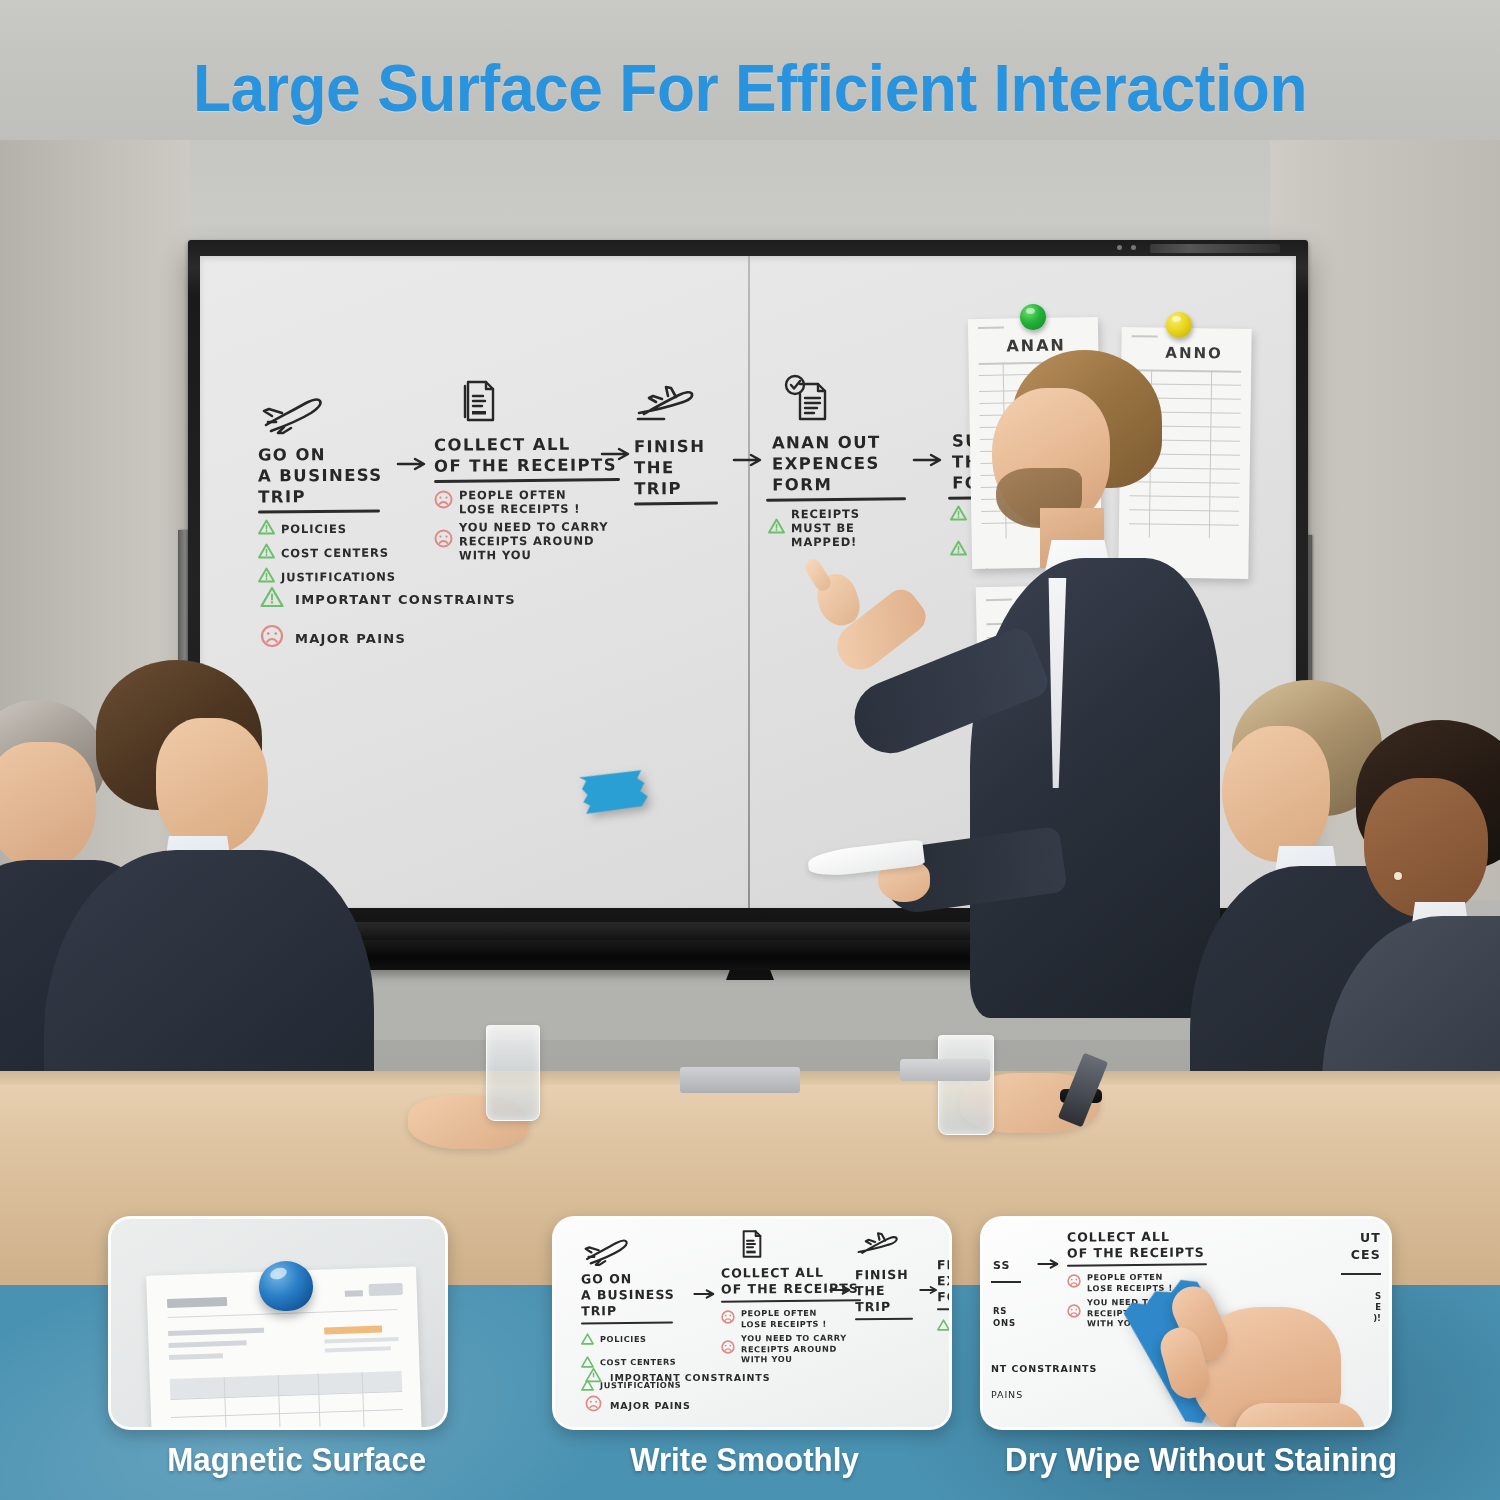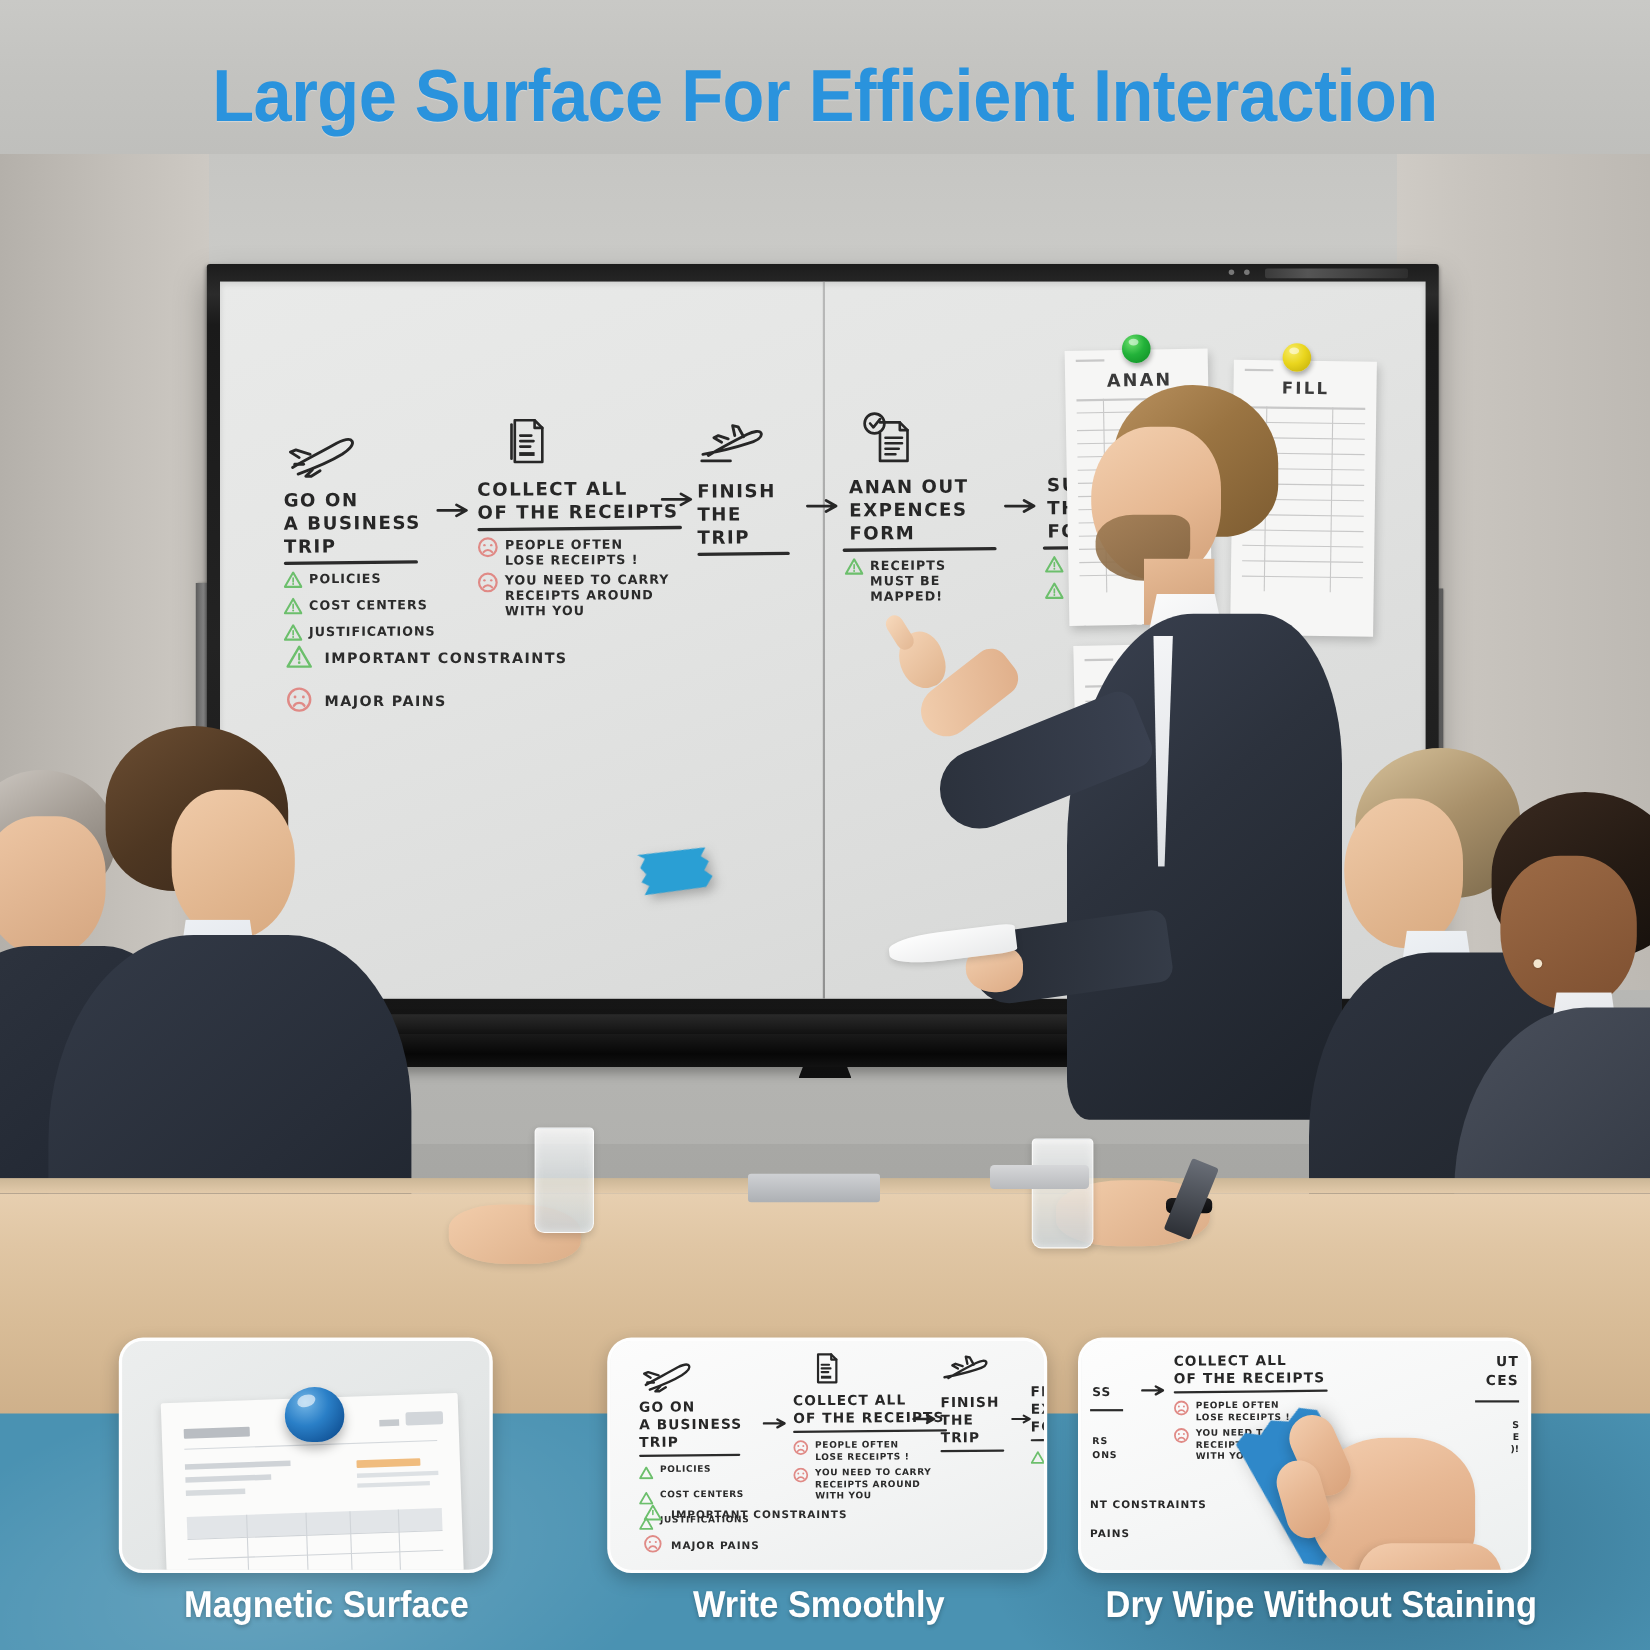--- a/index.html
+++ b/index.html
@@ -115,21 +115,21 @@
   .step{ position:absolute; }
   .step-title{
     font-size:16.5px; font-weight:bold; letter-spacing:1.4px; line-height:21px;
     color:#272727; white-space:pre-line; transform:rotate(-0.4deg);
   }
   .step-rule{
     height:2.5px; background:#2b2b2b; border-radius:2px; margin-top:3px;
     transform:rotate(-0.6deg);
   }
   .bullets{ margin-top:6px; }
-  .bullet{ display:flex; align-items:flex-start; gap:6px; margin-bottom:4px; }
+  .bullet{ display:flex; align-items:center; gap:6px; margin-bottom:4px; }
   .bullet-text{
     font-size:11.5px; font-weight:bold; letter-spacing:.9px; line-height:14px;
     color:#2b2b2b; white-space:pre-line; transform:rotate(-0.3deg);
   }
   .icon-tri{ flex:0 0 auto; }
   .icon-sad{ flex:0 0 auto; }
   .step-icon{ margin-bottom:4px; }
   .arrow{ position:absolute; }
   .legend{ position:absolute; }
   .legend-row{ display:flex; align-items:center; gap:11px; margin-bottom:12px; }
@@ -533,21 +533,21 @@
         <div class="doc-line" style="left:10px; top:168px; width:110px; height:1px;"></div>
         <div class="doc-line" style="left:10px; top:180px; width:110px; height:1px;"></div>
         <div class="doc-line" style="left:10px; top:192px; width:110px; height:1px;"></div>
         <div class="doc-line" style="left:10px; top:204px; width:110px; height:1px;"></div>
         <div class="doc-line" style="left:34px; top:44px; width:1px; height:176px;"></div>
         <div class="doc-line" style="left:78px; top:44px; width:1px; height:176px;"></div>
       </div>
       <div class="pin" style="left:820px; top:48px; background:radial-gradient(circle at 34% 28%, #6ee06e 0%, #23b23a 45%, #0d8a22 100%);"></div>
 
       <div class="pinned" style="left:920px; top:72px; width:130px; height:250px; transform:rotate(0.8deg);">
-        <div class="doc-scribble" style="left:44px; top:16px; font-size:15px;">FILL</div>
+        <div class="doc-scribble" style="left:44px; top:16px; font-size:15px;">ANNO</div>
         <div class="doc-line" style="left:10px; top:8px; width:26px; height:2px;"></div>
         <div class="doc-line" style="left:10px; top:42px; width:110px; height:1.5px;"></div>
         <div class="doc-line" style="left:10px; top:56px; width:110px; height:1px;"></div>
         <div class="doc-line" style="left:10px; top:70px; width:110px; height:1px;"></div>
         <div class="doc-line" style="left:10px; top:84px; width:110px; height:1px;"></div>
         <div class="doc-line" style="left:10px; top:98px; width:110px; height:1px;"></div>
         <div class="doc-line" style="left:10px; top:112px; width:110px; height:1px;"></div>
         <div class="doc-line" style="left:10px; top:126px; width:110px; height:1px;"></div>
         <div class="doc-line" style="left:10px; top:140px; width:110px; height:1px;"></div>
         <div class="doc-line" style="left:10px; top:154px; width:110px; height:1px;"></div>
@@ -911,21 +911,21 @@
       <svg width="26" height="12" viewBox="0 0 36 16">
           <path d="M2 8 L26 8 M19 3 L28 8 L19 13" fill="none" stroke="#272727" stroke-width="3" stroke-linecap="round" stroke-linejoin="round"></path>
         </svg>
     </div>
 
     <div style="position:absolute; right:8px; top:10px; font-size:12.5px; font-weight:bold; letter-spacing:1.2px; line-height:17px; text-align:right;">UT<br>CES</div>
     <div style="position:absolute; right:8px; top:54px; width:40px; height:2px; background:#2b2b2b;"></div>
     <div style="position:absolute; right:8px; top:72px; font-size:8.5px; font-weight:bold; line-height:11px; text-align:right;">S<br>E<br>)!</div>
 
     <div style="position:absolute; left:8px; top:144px; font-size:9.5px; font-weight:bold; letter-spacing:.9px;">NT CONSTRAINTS</div>
-    <div style="position:absolute; left:8px; top:170px; font-size:9.5px; font-weight:bold; letter-spacing:.9px;">PAINS</div>
+    <div style="position:absolute; left:8px; top:170px; font-size:9.5px; font-weight:normal; letter-spacing:.9px;">PAINS</div>
   </div>
 
   <div style="position:absolute; left:152px; top:62px; width:108px; height:150px; transform:rotate(-26deg);
        filter:drop-shadow(4px 6px 8px rgba(0,0,0,.25));">
     <svg width="108" height="150" viewBox="0 0 108 150">
       <path d="M14 8 L26 2 L38 10 L52 2 L66 10 L80 3 L94 12 L102 126 L90 138 L78 130 L64 140 L50 131 L36 141 L22 132 Z" fill="#2f88c9"></path>
     </svg>
   </div>
   <div class="hand" style="left:208px; top:88px; width:150px; height:132px; border-radius:46% 40% 36% 48%;"></div>
   <div class="hand" style="left:196px; top:66px; width:42px; height:76px; border-radius:24px; transform:rotate(-24deg);"></div>

